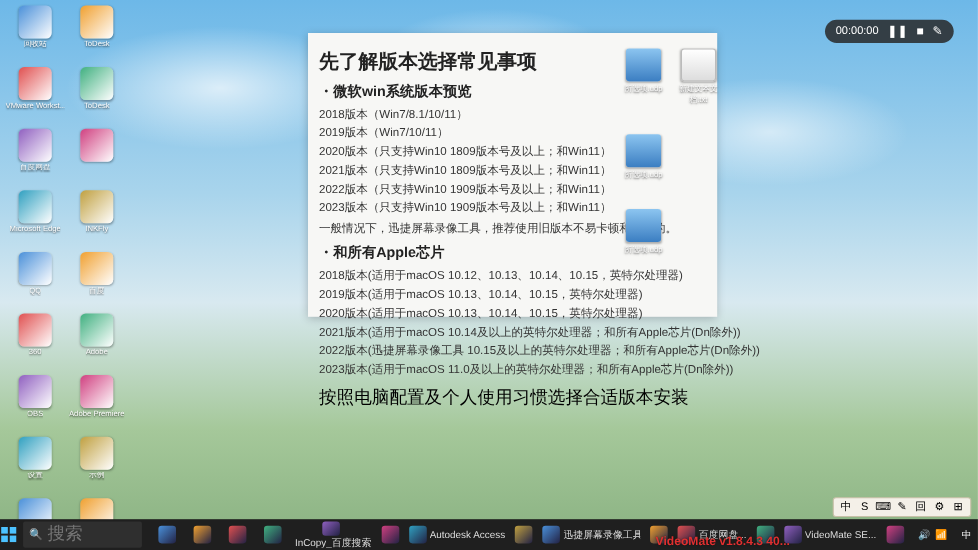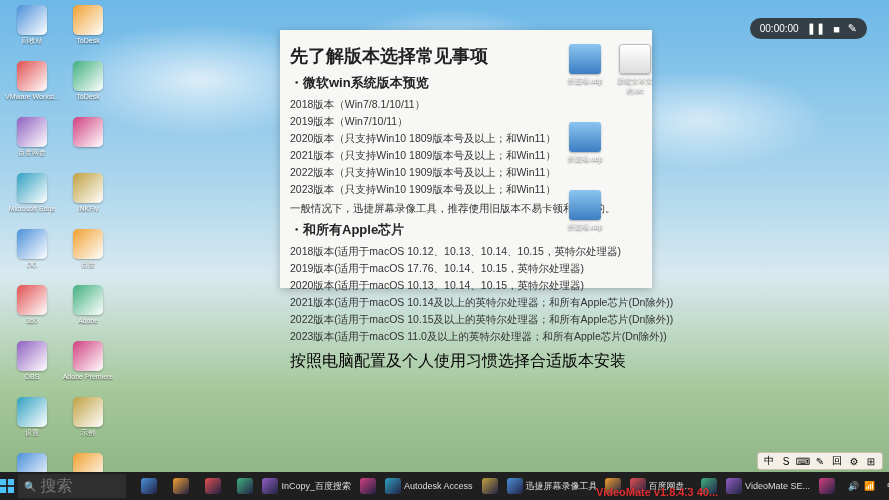--- a/index.html
+++ b/index.html
@@ -245,24 +245,24 @@
       <div class="line">2019版本（Win7/10/11）</div>
       <div class="line">2020版本（只支持Win10 1809版本号及以上；和Win11）</div>
       <div class="line">2021版本（只支持Win10 1809版本号及以上；和Win11）</div>
       <div class="line">2022版本（只支持Win10 1909版本号及以上；和Win11）</div>
       <div class="line">2023版本（只支持Win10 1909版本号及以上；和Win11）</div>
     </div>
   <div class="note">一般情况下，迅捷屏幕录像工具，推荐使用旧版本不易卡顿和崩溃的。</div>
   <h2>・和所有Apple芯片</h2>
   <div id="maclines">
       <div class="line">2018版本(适用于macOS 10.12、10.13、10.14、10.15，英特尔处理器)</div>
-      <div class="line">2019版本(适用于macOS 17.76、10.14、10.15，英特尔处理器)</div>
+      <div class="line">2019版本(适用于macOS 10.13、10.14、10.15，英特尔处理器)</div>
       <div class="line">2020版本(适用于macOS 10.13、10.14、10.15，英特尔处理器)</div>
       <div class="line">2021版本(适用于macOS 10.14及以上的英特尔处理器；和所有Apple芯片(Dn除外))</div>
-      <div class="line">2022版本(适用于macOS 10.15及以上的英特尔处理器；和所有Apple芯片(Dn除外))</div>
+      <div class="line">2022版本(迅捷屏幕录像工具 10.15及以上的英特尔处理器；和所有Apple芯片(Dn除外))</div>
       <div class="line">2023版本(适用于macOS 11.0及以上的英特尔处理器；和所有Apple芯片(Dn除外))</div>
     </div>
   <div class="foot">按照电脑配置及个人使用习惯选择合适版本安装</div>
 </div>
 
 <div class="rfiles" id="rfiles"><div class="rf">
       <div class="fic"></div>
       <div class="flbl">所选项.udp</div>
     </div><div class="rf txt" style="margin-left: 2px;">
       <div class="fic"></div>
@@ -311,21 +311,21 @@
       </div>
       <div class="tb-btn" style="width: 30px;">
         <div class="tic" style="background:linear-gradient(135deg,#f0a030,#224)"></div>
       </div>
       <div class="tb-btn" style="width: 30px;">
         <div class="tic" style="background:linear-gradient(135deg,#e05050,#224)"></div>
       </div>
       <div class="tb-btn" style="width: 30px;">
         <div class="tic" style="background:linear-gradient(135deg,#40b080,#224)"></div>
       </div>
-      <div class="tb-btn" style="width: auto;">
+      <div class="tb-btn" style="width: auto; flex-direction: column;">
         <div class="tic" style="background:linear-gradient(135deg,#9060c0,#224)"></div>
         <span class="tb-label">InCopy_百度搜索</span>
       </div>
       <div class="tb-btn" style="width: 30px;">
         <div class="tic" style="background:linear-gradient(135deg,#d04080,#224)"></div>
       </div>
       <div class="tb-btn" style="width: auto;">
         <div class="tic" style="background:linear-gradient(135deg,#30a0c0,#224)"></div>
         <span class="tb-label">Autodesk Access</span>
       </div>

